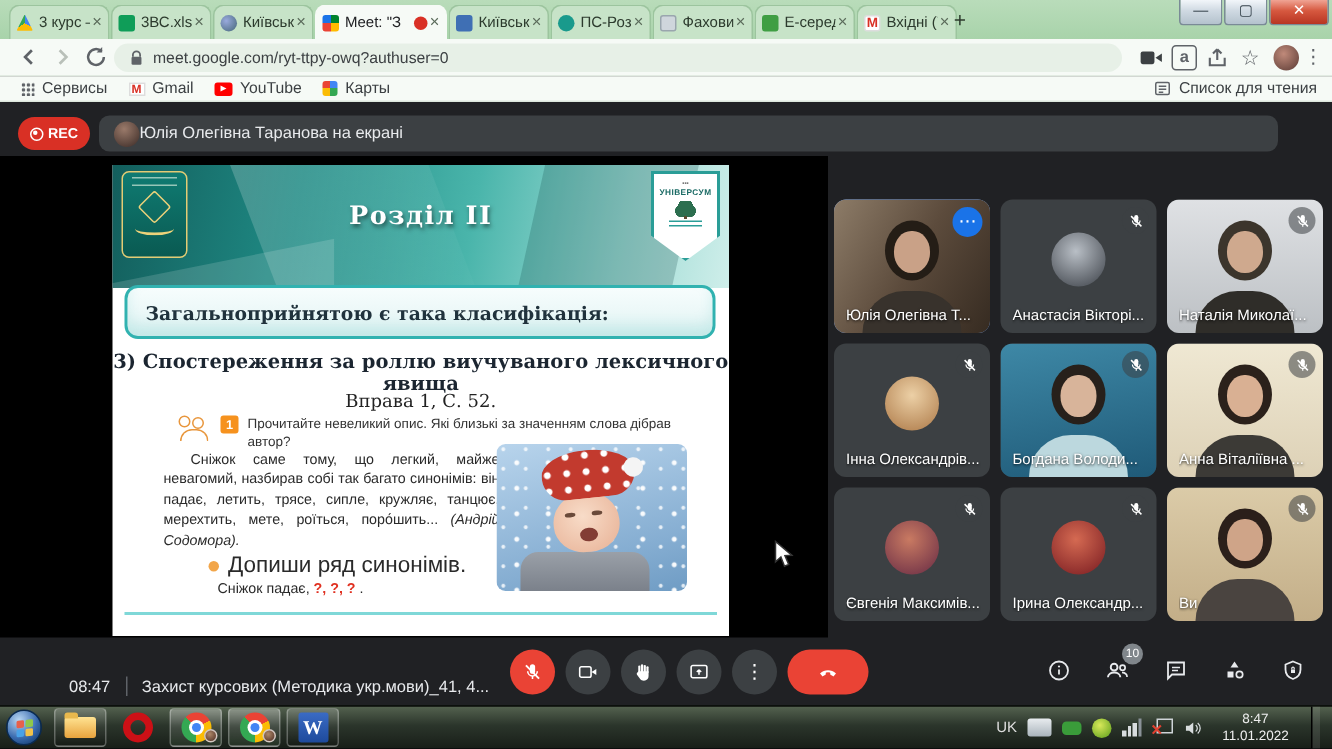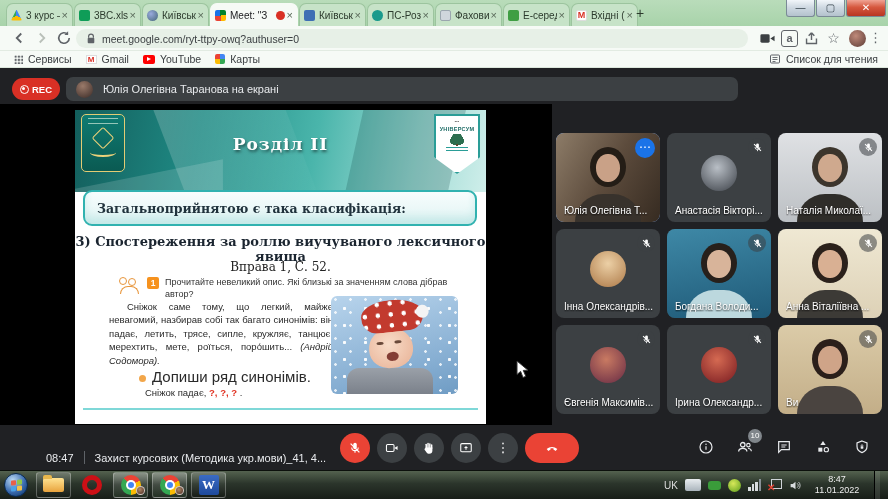--- a/index.html
+++ b/index.html
@@ -61,22 +61,22 @@
 
   
   #meet { position:absolute; left:0; top:68px; width:888px; height:402px; background:#202124; }
   #stage { position:absolute; left:0; top:36px; width:552px; height:321px; background:#000; }
 
   #rec-pill { position:absolute; left:12px; top:10px; width:48px; height:22px; border-radius:11px;
     background:#d93025; color:#fff; display:flex; align-items:center; justify-content:center; gap:3px;
     font-size:9.5px; font-weight:bold; }
   .rec-dot { width:9px; height:9px; border:1.5px solid #fff; border-radius:50%; position:relative; }
   .rec-dot::after { content:""; position:absolute; left:1.5px; top:1.5px; width:3px; height:3px; border-radius:50%; background:#fff; }
-  #presenter-banner { position:absolute; left:66px; top:9px; width:672px; height:24px; border-radius:7px;
-    background:#3c4043; display:flex; align-items:center; padding:0 10px; gap:10px; }
+  #presenter-banner { position:absolute; left:66px; top:9px; width:786px; height:24px; border-radius:7px;
+    background:#3c4043; display:flex; align-items:center; padding:0 10px; }
   #presenter-avatar { width:17px; height:17px; border-radius:50%; background:radial-gradient(circle at 40% 30%,#9a7a6a,#3a2a26); }
   #presenter-banner span { font-size:11px; color:#e8eaed; }
 
   
   #slide { position:absolute; left:75px; top:42px; width:411px; height:314px; background:#fff; }
   #band { position:absolute; left:0; top:0; width:411px; height:82px; overflow:hidden;
     background:linear-gradient(100deg,#135e5c,#1f8a84 30%,#4ab5ab 58%,#9ddbd4 82%,#cfeeea); }
   .sh1 { position:absolute; left:16%; top:-40%; width:46%; height:180%;
     background:linear-gradient(100deg,rgba(255,255,255,.22),rgba(255,255,255,0)); clip-path:polygon(0 0,70% 0,100% 100%,30% 100%); }
   .sh2 { position:absolute; right:4%; top:-20%; width:32%; height:160%;

